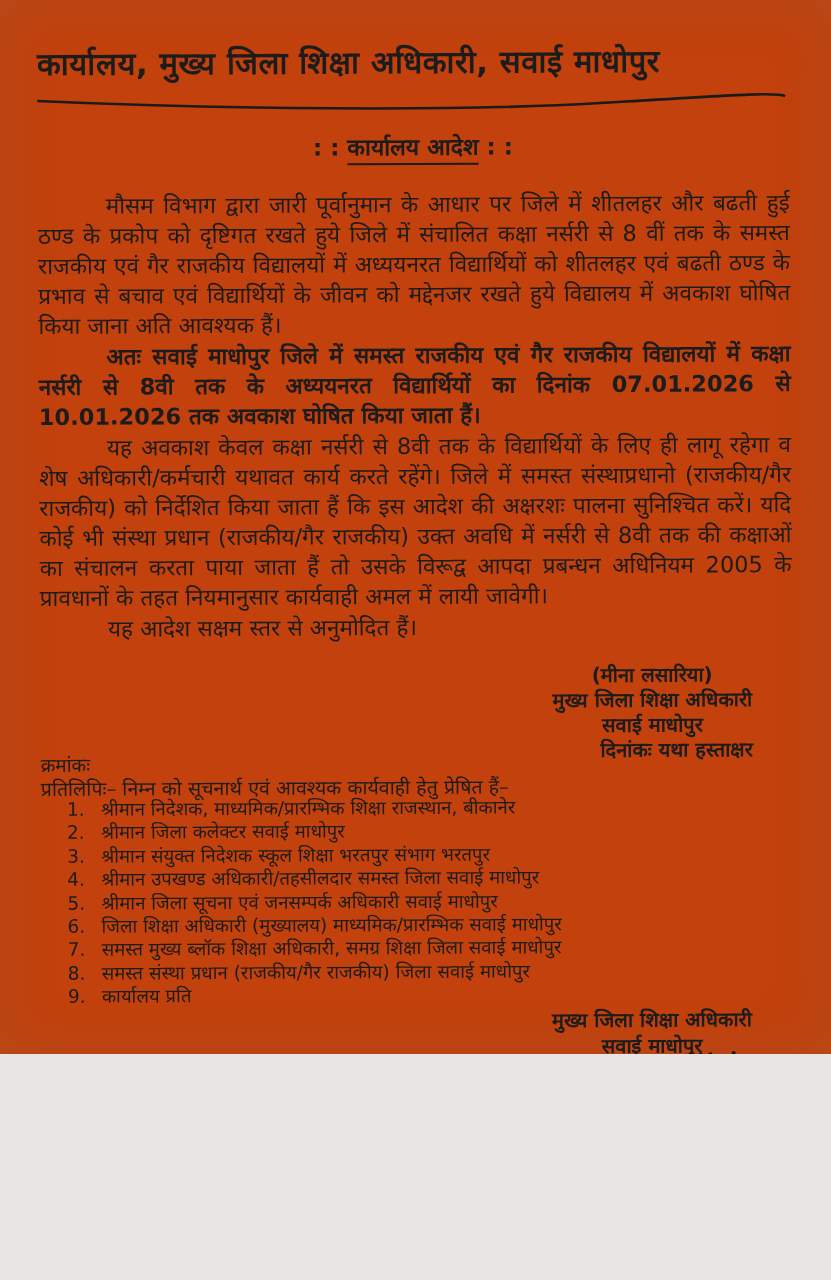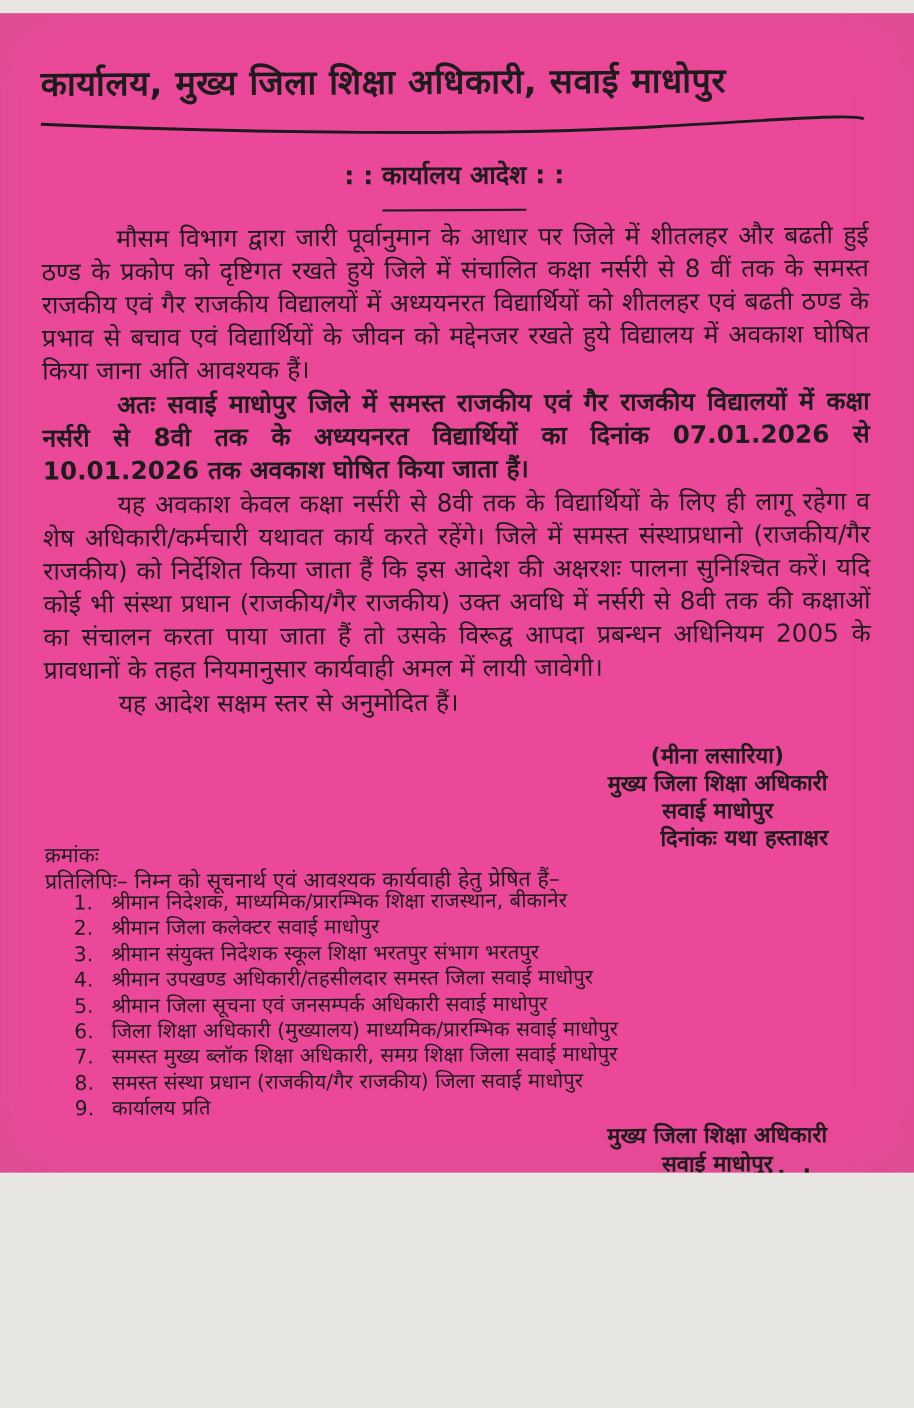--- a/index.html
+++ b/index.html
@@ -1,40 +1,40 @@
 <!DOCTYPE html>
 <html><head>
 <meta charset="utf-8">
 <style>
   html,body{margin:0;padding:0;background:#e8e6e2;}
   .page{
     position:relative;
     width:831px;height:1054px;
-    margin:12px auto;
-    background:#ec4899;
+    margin:0 auto;
+    background:#c2410c;
     overflow:hidden;
     color:#1c1c1c;
     font-family:"DejaVu Sans","Liberation Sans",sans-serif;
     box-shadow:inset 0 0 60px rgba(120,115,105,.18);
   }
   .tilt{position:absolute;left:0;top:0;width:831px;height:1280px;transform:rotate(-0.3deg);}
 
   
   .office-header{
     position:absolute;top:40px;left:40px;width:752px;
     font-size:31px;font-weight:bold;letter-spacing:.5px;
     white-space:nowrap;
   }
   .header-underline{position:absolute;top:94px;left:38px;}
 
   .order-title{
     position:absolute;top:130px;left:0;width:100%;
     text-align:center;font-size:23px;font-weight:bold;
   }
-  .order-title .u{border-bottom:2.5px solid #1c1c1c;padding-bottom:17px;}
+  .order-title .u{border-bottom:2.5px solid #1c1c1c;padding-bottom:3px;}
 
   
   .body-col{
     position:absolute;top:189px;left:40px;width:752px;
     font-size:22.5px;line-height:30px;text-align:justify;
   }
   .body-col p{margin:0 0 1px 0;text-indent:68px;}
   .para-bold{font-weight:bold;}
   .para-last{text-align:left;}
 

